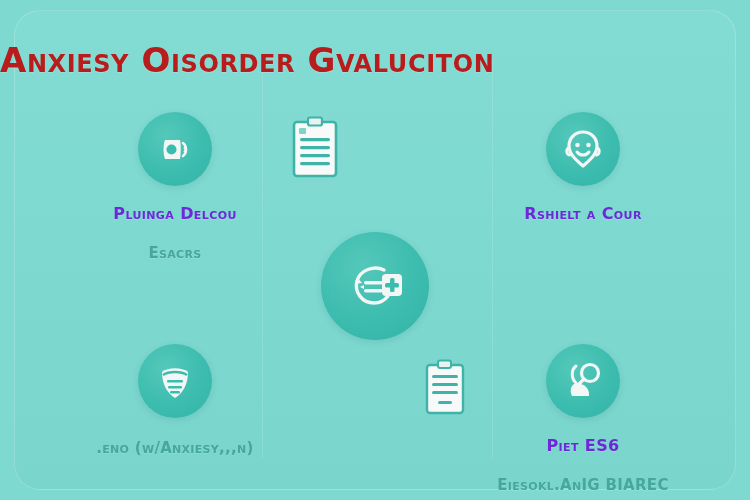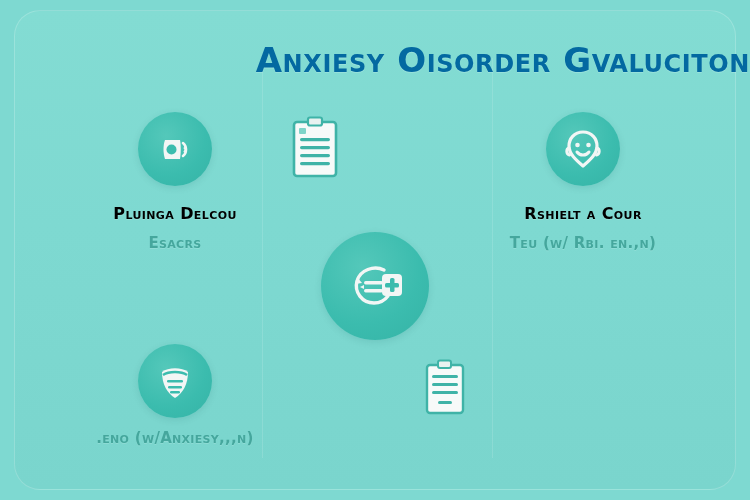--- a/index.html
+++ b/index.html
@@ -44,27 +44,27 @@
   }
   .seam.left  { left: 262px; }
   .seam.right { left: 492px; }
 
   
   #title {
     position: absolute;
     left: 0;
     top: 40px;
     width: 750px;
-    text-align: right;
+    text-align: left;
     font-family: "DejaVu Sans", sans-serif;
     font-weight: 700;
     font-size: 34px;
     font-variant: small-caps;
     letter-spacing: 0.6px;
-    color: #0369a1;
+    color: #b91c1c;
     text-shadow: 0 1px 0 rgba(255,255,255,0.18);
     white-space: nowrap;
   }
 
   
   .node {
     position: absolute;
     text-align: center;
     width: 230px;
   }
@@ -96,26 +96,26 @@
     justify-content: center;
   }
 
   .lbl1 {
     margin-top: 18px;
     font-family: "DejaVu Sans", sans-serif;
     font-weight: 700;
     font-size: 16px;
     font-variant: small-caps;
     letter-spacing: 0.4px;
-    color: #000000;
+    color: #6d28d9;
     text-shadow: 0 1px 0 rgba(255,255,255,0.16);
     white-space: nowrap;
   }
   .lbl2 {
-    margin-top: 11px;
+    margin-top: 21px;
     font-family: "DejaVu Sans", sans-serif;
     font-weight: 700;
     font-size: 15px;
     font-variant: small-caps;
     letter-spacing: 0.3px;
     color: #45a79d;
     text-shadow: 0 1px 0 rgba(255,255,255,0.14);
     white-space: nowrap;
   }
 
@@ -179,21 +179,20 @@
           <path d="M21 5 C30 5 35 12 35 19 C35 27 28 33 21 39 C14 33 7 27 7 19 C7 12 12 5 21 5 Z" fill="none" stroke="#f2f6f5" stroke-width="3.2" stroke-linejoin="round"></path>
           <circle cx="15.5" cy="18" r="2.3" fill="#f2f6f5"></circle>
           <circle cx="26.5" cy="18" r="2.3" fill="#f2f6f5"></circle>
           <path d="M15 25 C18 29 24 29 27 25" fill="none" stroke="#f2f6f5" stroke-width="3" stroke-linecap="round"></path>
           <path d="M7 21 C4 22 4 27 7.5 28" fill="none" stroke="#f2f6f5" stroke-width="3" stroke-linecap="round"></path>
           <path d="M35 21 C38 22 38 27 34.5 28" fill="none" stroke="#f2f6f5" stroke-width="3" stroke-linecap="round"></path>
         </svg>
       </span>
     </div>
     <div class="lbl1">Rshielt a Cour</div>
-    <div class="lbl2">Teu (w/ Rbi. en.,n)</div>
   </div>
 
   <div class="node" id="node-center">
     <div class="badge big">
       <span>
         <svg width="62" height="58" viewBox="0 0 62 58">
           <path d="M40 13 C30 8 16 13 13 24 C10 35 18 46 30 46 C36 46 41 43 44 39" fill="none" stroke="#f2f6f5" stroke-width="3.4" stroke-linecap="round"></path>
           <path d="M13 20 L11 27 L18 26 Z" fill="#f2f6f5"></path>
           <rect x="20" y="24" width="19" height="3.4" rx="1.7" fill="#f2f6f5"></rect>
           <rect x="20" y="32" width="19" height="3.4" rx="1.7" fill="#f2f6f5"></rect>
@@ -233,13 +232,27 @@
           <rect x="9" y="24" width="26" height="3" rx="1.5" fill="#3fb3a7"></rect>
           <rect x="9" y="32" width="26" height="3" rx="1.5" fill="#3fb3a7"></rect>
           <rect x="15" y="42" width="14" height="3" rx="1.5" fill="#3fb3a7"></rect>
         </svg>
       </span>
     </div>
     <div class="lbl1"></div>
     <div class="lbl2"></div>
   </div>
 
+  <div class="node" id="node-review">
+    <div class="badge">
+      <span>
+        <svg width="42" height="42" viewBox="0 0 42 42">
+          <circle cx="28" cy="13" r="8.5" fill="none" stroke="#f2f6f5" stroke-width="3.2"></circle>
+          <path d="M14 6 C9 10 9 18 14 23" fill="none" stroke="#f2f6f5" stroke-width="3" stroke-linecap="round"></path>
+          <path d="M22 19 L15 26" fill="none" stroke="#f2f6f5" stroke-width="3.2" stroke-linecap="round"></path>
+          <path d="M12 24 C19 22 26 26 27 33 L27 36 L10 36 C8 32 8 27 12 24 Z" fill="#f2f6f5"></path>
+        </svg>
+      </span>
+    </div>
+    <div class="lbl1">Piet ES6</div>
+    <div class="lbl2">Eiesokl.AnIG BIAREC</div>
+  </div>
 </div>
 
 </body></html>

